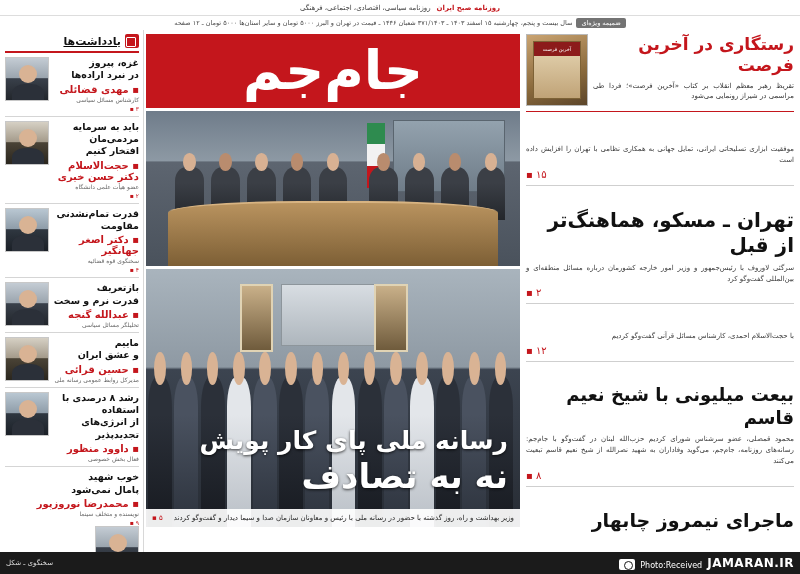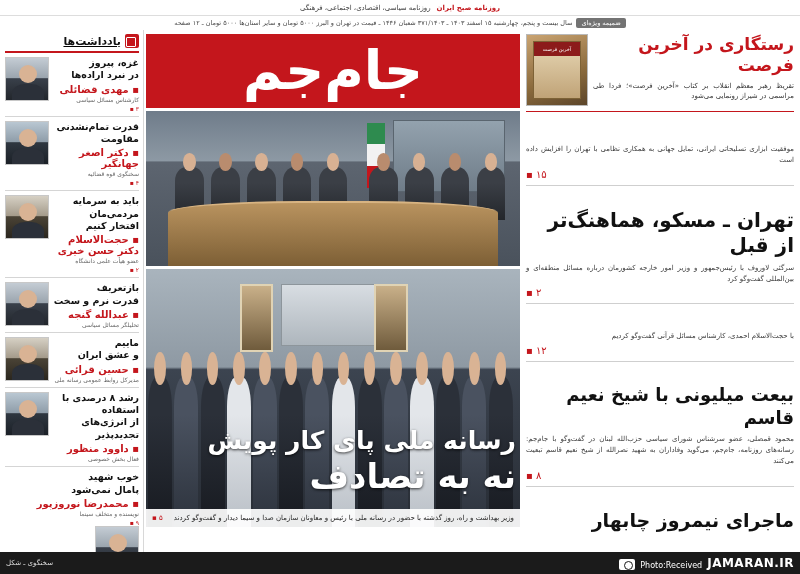--- a/index.html
+++ b/index.html
@@ -174,21 +174,21 @@
     border-radius:38% 38% 0 0 / 20% 20% 0 0;
   }
   .group .gp::before {
     content:""; position:absolute; top:-17%; left:26%; width:48%; height:22%;
     background:#d9b394; border-radius:50%;
   }
   .group .gp.light { background:linear-gradient(180deg,#e3e6ea 25%,#b9bfc6 100%); }
   .group .gp.mid { background:linear-gradient(180deg,#4a5260 25%,#2c323c 100%); }
 
   .photo .overlay-title {
-    position:absolute; right:4px; left:6px; bottom:30px;
+    position:absolute; right:12px; left:6px; bottom:30px;
     text-align:right; color:#fff; font-weight:bold;
     text-shadow:0 1px 3px rgba(0,0,0,.75);
     font-size:25px; line-height:1.2;
   }
   .photo .overlay-title .line2 { color:#ffffff; font-size:34px; }
   .photo .overlay-caption {
     position:absolute; right:0; left:0; bottom:0;
     background:rgba(255,255,255,.92); color:#222;
     font-size:7px; padding:4px 6px; line-height:1.5; text-align:justify;
   }
@@ -295,21 +295,21 @@
         <div class="pagenum">۲ ▪</div>
       </div>
 
       <div class="headline-block">
         <p class="hl-sub">با حجت‌الاسلام احمدی، کارشناس مسائل قرآنی گفت‌وگو کردیم</p>
         <div class="pagenum">۱۲ ▪</div>
       </div>
 
       <div class="headline-block">
         <h1 class="hl-main" style="font-size:18px;">بیعت میلیونی با شیخ نعیم قاسم</h1>
-        <p class="hl-sub">محمود قمصلی، عضو سرشناس شورای سیاسی حزب‌الله لبنان در گفت‌وگو با جام‌جم: رسانه‌های روزنامه، جام‌جم، می‌گوید وفاداران به شهید نصرالله از شیخ نعیم قاسم تبعیت می‌کنند</p>
+        <p class="hl-sub">محمود قمصلی، عضو سرشناس شورای کردیم حزب‌الله لبنان در گفت‌وگو با جام‌جم: رسانه‌های روزنامه، جام‌جم، می‌گوید وفاداران به شهید نصرالله از شیخ نعیم قاسم تبعیت می‌کنند</p>
         <div class="pagenum">۸ ▪</div>
       </div>
 
       <div class="headline-block">
         <h1 class="hl-main" style="font-size:19px;">ماجرای نیمروز چابهار</h1>
 
       </div>
 
     </div>
 
@@ -382,38 +382,38 @@
 در نبرد اراده‌ها</h3>
           <p class="author">▪ مهدی قضائلی</p>
           <p class="role">کارشناس مسائل سیاسی</p>
           <div class="pg">۳ ▪</div>
         </div>
         <div class="av"></div>
       </div>
 
       <div class="note">
         <div class="ntxt">
+          <h3 style="white-space:pre-line;">باید به سرمایه مردمی‌مان
+افتخار کنیم</h3>
+          <p class="author">▪ حجت‌الاسلام دکتر حسن خیری</p>
+          <p class="role">عضو هیأت علمی دانشگاه</p>
+          <div class="pg">۲ ▪</div>
+        </div>
+        <div class="av v2"></div>
+      </div>
+
+      <div class="note">
+        <div class="ntxt">
           <h3 style="white-space:pre-line;">قدرت تمام‌نشدنی
 مقاومت</h3>
           <p class="author">▪ دکتر اصغر جهانگیر</p>
           <p class="role">سخنگوی قوه قضائیه</p>
           <div class="pg">۴ ▪</div>
         </div>
         <div class="av v3"></div>
-      </div>
-
-      <div class="note">
-        <div class="ntxt">
-          <h3 style="white-space:pre-line;">باید به سرمایه مردمی‌مان
-افتخار کنیم</h3>
-          <p class="author">▪ حجت‌الاسلام دکتر حسن خیری</p>
-          <p class="role">عضو هیأت علمی دانشگاه</p>
-          <div class="pg">۲ ▪</div>
-        </div>
-        <div class="av v2"></div>
       </div>
 
       <div class="note">
         <div class="ntxt">
           <h3 style="white-space:pre-line;">بازتعریف
 قدرت نرم و سخت</h3>
           <p class="author">▪ عبدالله گنجه</p>
           <p class="role">تحلیلگر مسائل سیاسی</p>
         </div>
         <div class="av"></div>

